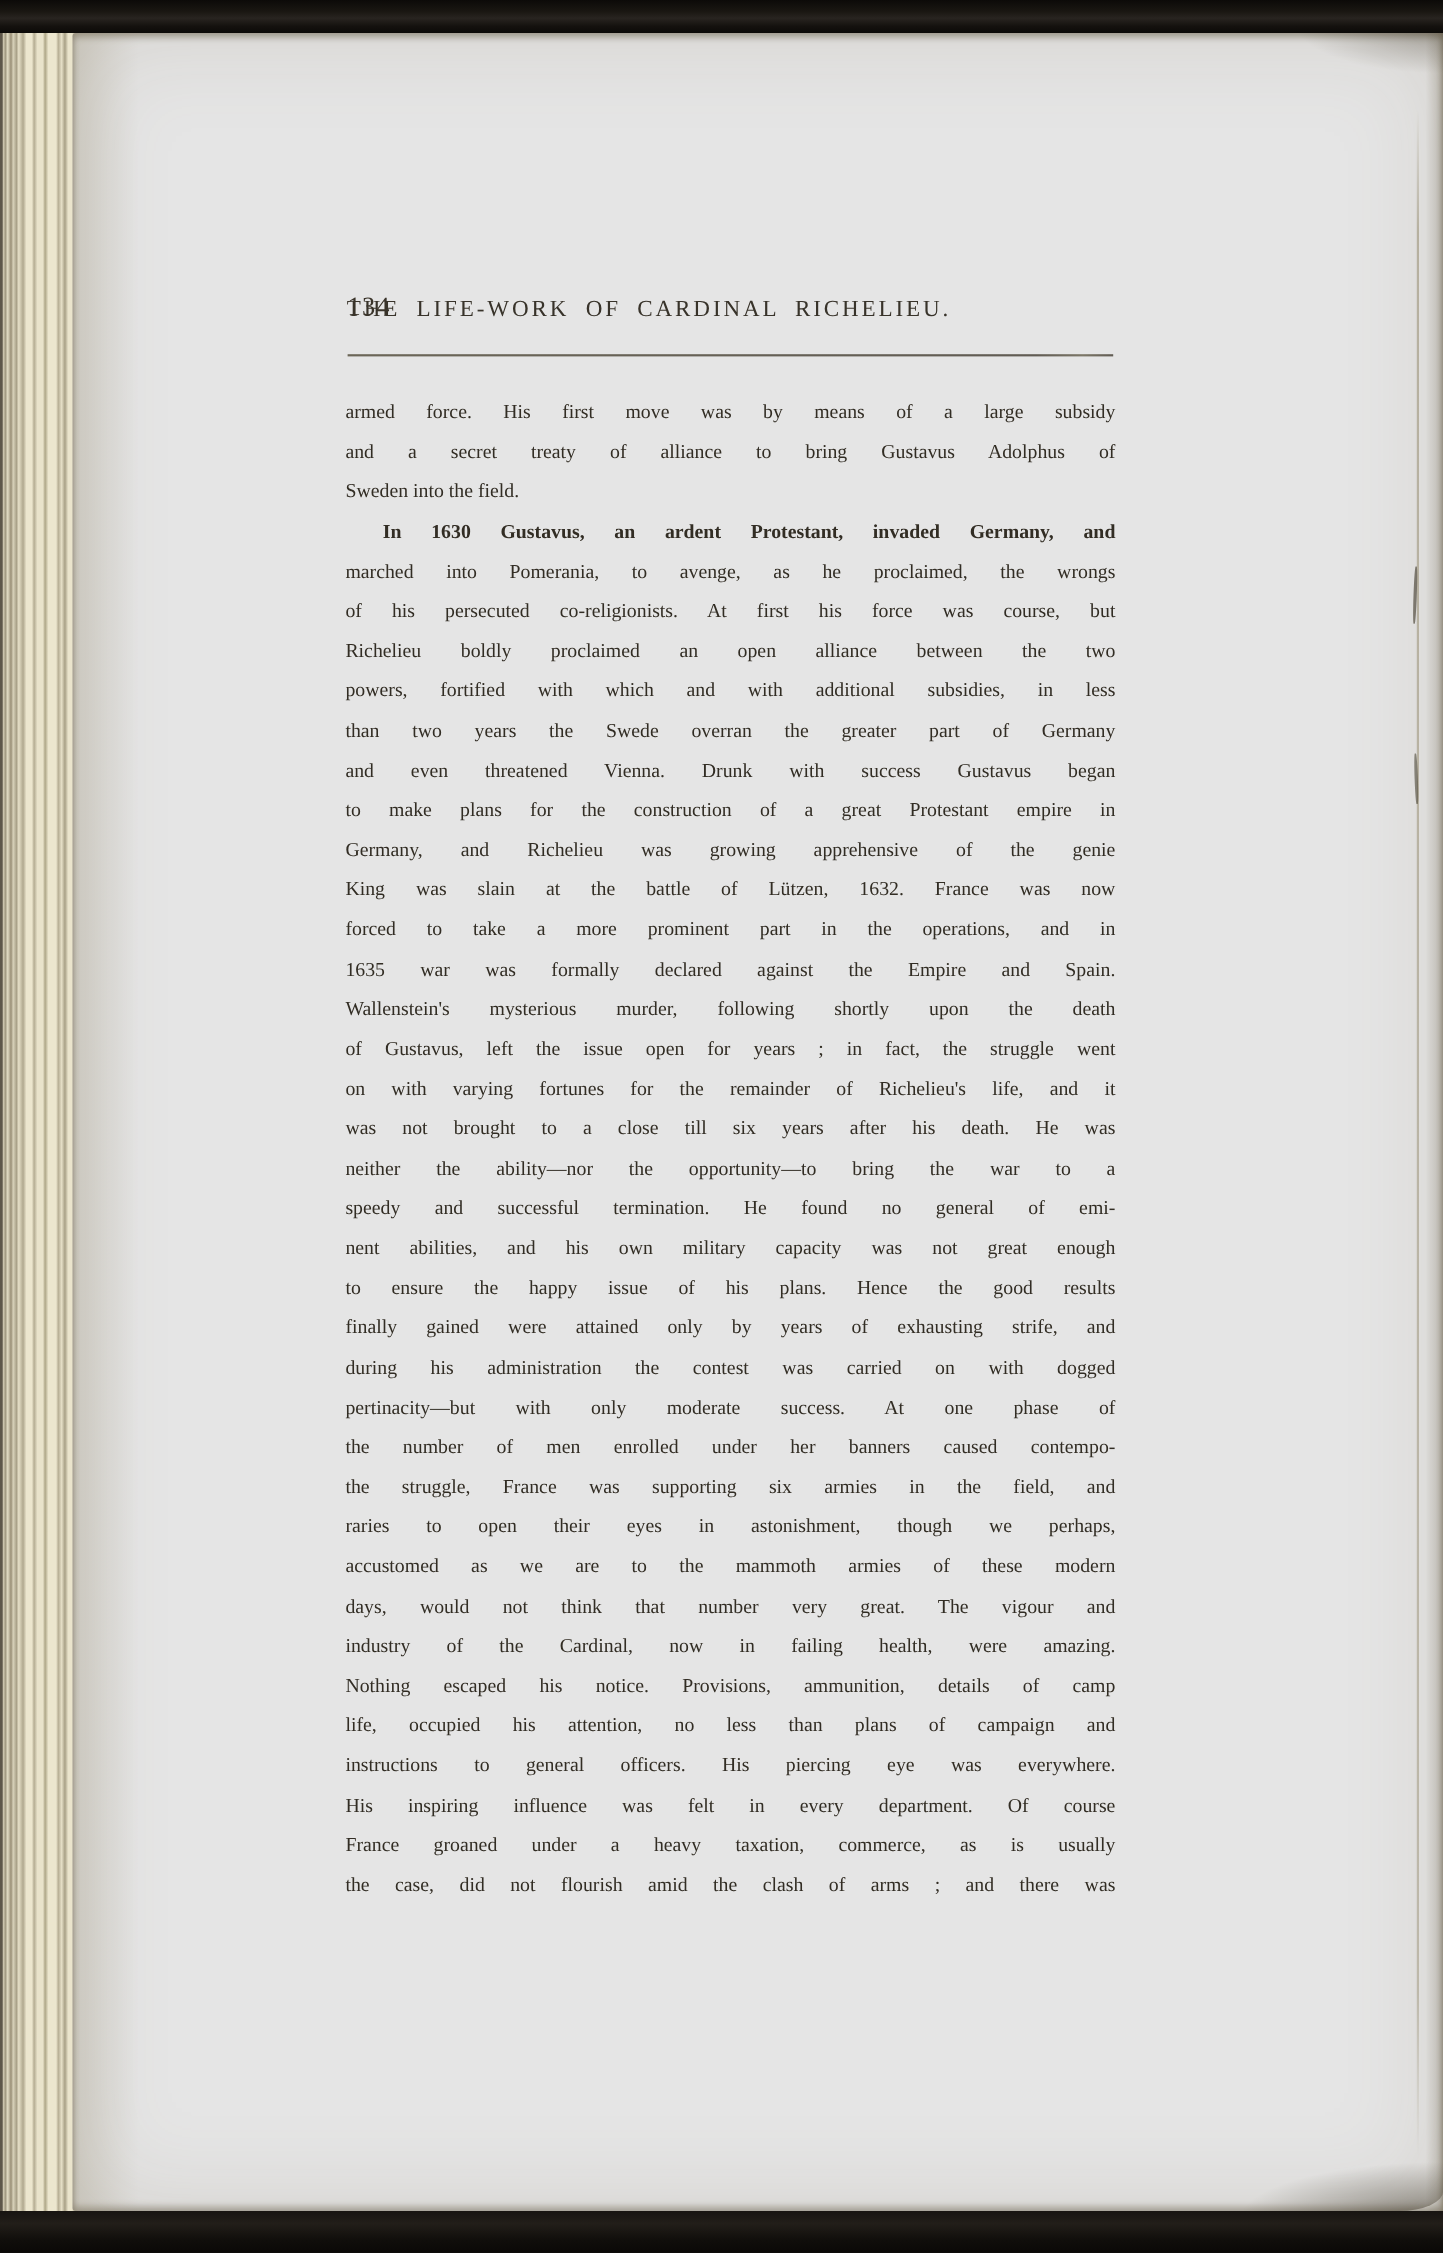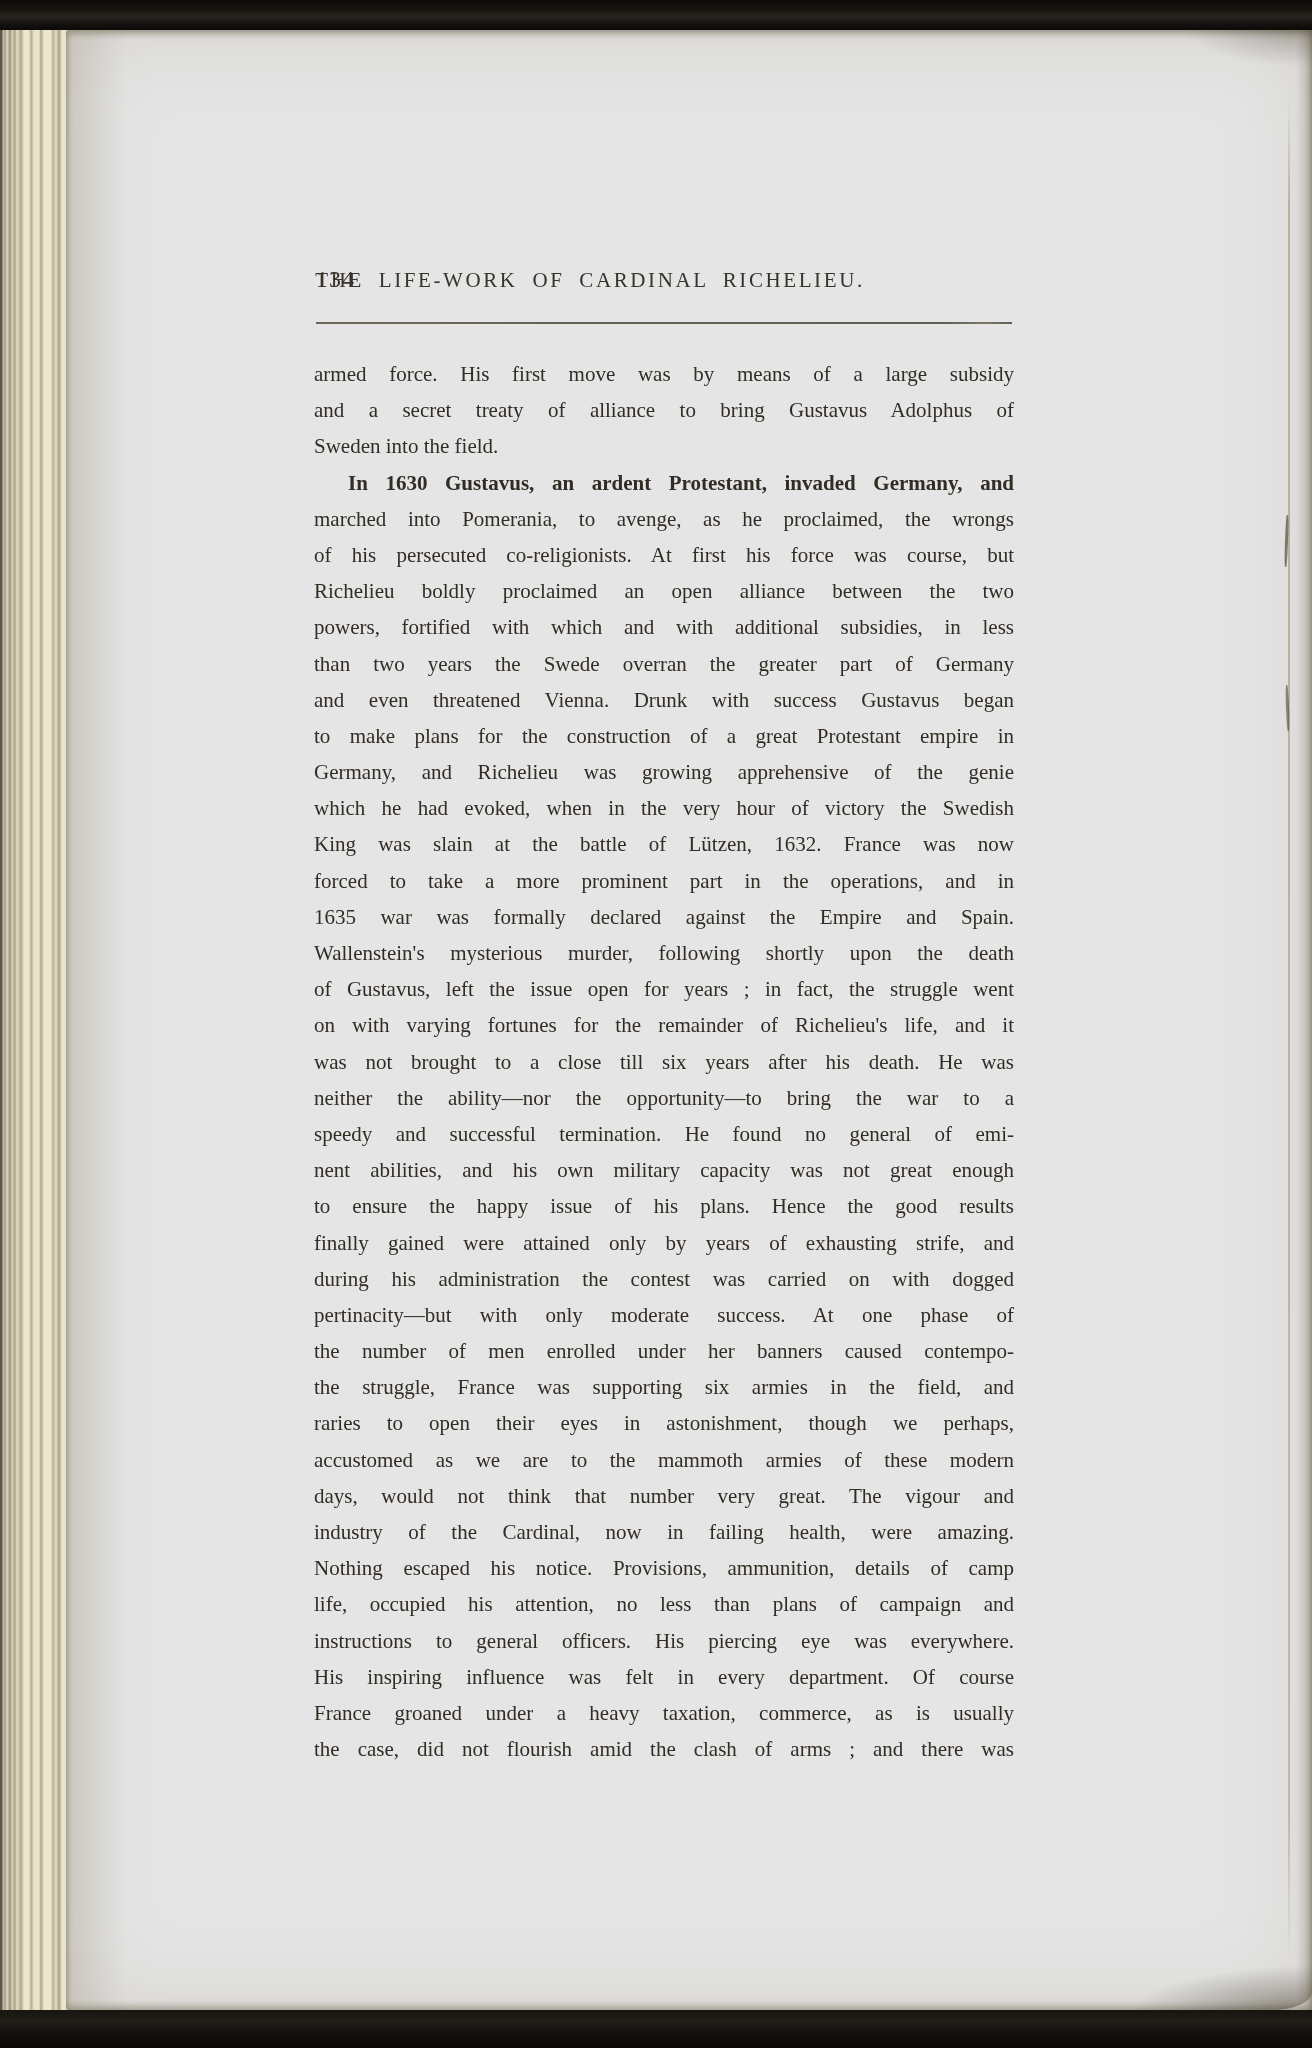--- a/index.html
+++ b/index.html
@@ -28,21 +28,21 @@
                    linear-gradient(270deg,rgba(100,90,66,.30) 0,rgba(100,90,66,0) 16px);}
   .header{position:absolute;top:236px;left:250px;width:700px;height:30px;color:#3a342a;}
   .pageno{position:absolute;left:0;top:0;font-size:24px;letter-spacing:1px;}
   .running-title{position:absolute;left:274px;top:2px;transform:translateX(-50%);
         font-size:21px;letter-spacing:2.6px;word-spacing:7px;white-space:nowrap;color:#35302699;
         color:#38332a;}
   .rule{position:absolute;top:292px;left:250px;width:696px;height:2px;
         background:linear-gradient(90deg,#56503f 0%,#4a443a 90%,#6a6452 96%,#4a443a 100%);
         opacity:.85;}
   .body{position:absolute;top:326px;left:248px;width:700px;color:#322d24;
-        font-size:21px;}
+        font-size:18px;}
   .line{height:36.2px;line-height:36.2px;text-align:justify;text-align-last:justify;
         white-space:normal;overflow:visible;}
   .line.indent{text-indent:34px;font-weight:bold;}
   .line.para-end{text-align-last:left;}
   
   .crease{position:absolute;top:70px;left:1222px;width:2px;height:1860px;
         background:linear-gradient(180deg,rgba(148,138,108,0) 0,rgba(148,138,108,.55) 6%,
         rgba(148,138,108,.45) 92%,rgba(148,138,108,0) 100%);}
   .tick{position:absolute;width:3px;background:#47413366;border-radius:40%/60%;}
   .tick1{left:1219px;top:485px;height:52px;transform:rotate(2deg);background:#4a4434aa;}
@@ -73,21 +73,20 @@
         <div class="line para-end">Sweden into the field.</div>
         <div class="line indent">In 1630 Gustavus, an ardent Protestant, invaded Germany, and</div>
         <div class="line">marched into Pomerania, to avenge, as he proclaimed, the wrongs</div>
         <div class="line">of his persecuted co-religionists.  At first his force was course, but</div>
         <div class="line">Richelieu boldly proclaimed an open alliance between the two</div>
         <div class="line">powers, fortified with which and with additional subsidies, in less</div>
         <div class="line">than two years the Swede overran the greater part of Germany</div>
         <div class="line">and even threatened Vienna.  Drunk with success Gustavus began</div>
         <div class="line">to make plans for the construction of a great Protestant empire in</div>
         <div class="line">Germany, and Richelieu was growing apprehensive of the genie</div>
-        <div class="line">which he had evoked, when in the very hour of victory the Swedish</div>
         <div class="line">King was slain at the battle of Lützen, 1632.  France was now</div>
         <div class="line">forced to take a more prominent part in the operations, and in</div>
         <div class="line">1635 war was formally declared against the Empire and Spain.</div>
         <div class="line">Wallenstein's mysterious murder, following shortly upon the death</div>
         <div class="line">of Gustavus, left the issue open for years ; in fact, the struggle went</div>
         <div class="line">on with varying fortunes for the remainder of Richelieu's life, and it</div>
         <div class="line">was not brought to a close till six years after his death.  He was</div>
         <div class="line">neither the ability—nor the opportunity—to bring the war to a</div>
         <div class="line">speedy and successful termination.  He found no general of emi-</div>
         <div class="line">nent abilities, and his own military capacity was not great enough</div>

